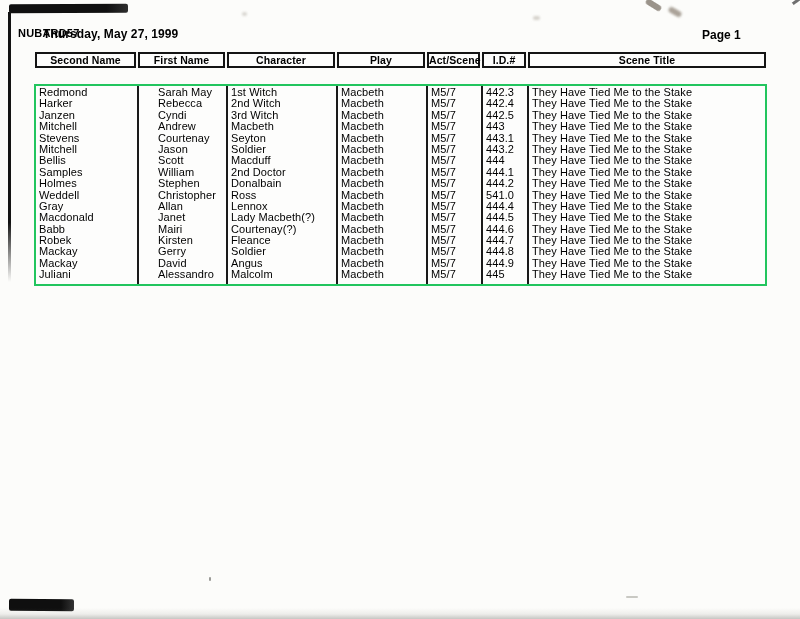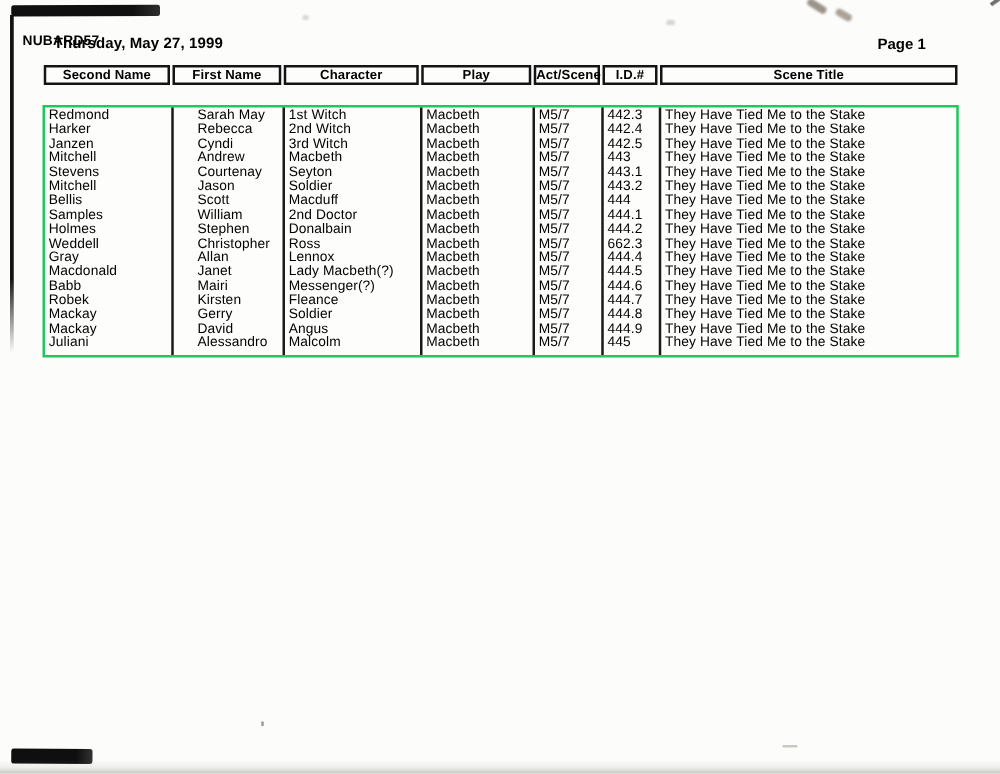--- a/index.html
+++ b/index.html
@@ -109,21 +109,21 @@
           <div class="cell">3rd Witch</div>
           <div class="cell">Macbeth</div>
           <div class="cell">Seyton</div>
           <div class="cell">Soldier</div>
           <div class="cell">Macduff</div>
           <div class="cell">2nd Doctor</div>
           <div class="cell">Donalbain</div>
           <div class="cell">Ross</div>
           <div class="cell">Lennox</div>
           <div class="cell">Lady Macbeth(?)</div>
-          <div class="cell">Messenger(?)</div>
+          <div class="cell">Courtenay(?)</div>
           <div class="cell">Fleance</div>
           <div class="cell">Soldier</div>
           <div class="cell">Angus</div>
           <div class="cell">Malcolm</div>
         </div>
         <div class="vline" style="left: 300px;"></div>
         <div class="bcol" style="left: 305px; width: 84px;">
           <div class="cell">Macbeth</div>
           <div class="cell">Macbeth</div>
           <div class="cell">Macbeth</div>
@@ -166,21 +166,21 @@
         <div class="bcol" style="left: 450px; width: 40px;">
           <div class="cell">442.3</div>
           <div class="cell">442.4</div>
           <div class="cell">442.5</div>
           <div class="cell">443</div>
           <div class="cell">443.1</div>
           <div class="cell">443.2</div>
           <div class="cell">444</div>
           <div class="cell">444.1</div>
           <div class="cell">444.2</div>
-          <div class="cell">662.3</div>
+          <div class="cell">541.0</div>
           <div class="cell">444.4</div>
           <div class="cell">444.5</div>
           <div class="cell">444.6</div>
           <div class="cell">444.7</div>
           <div class="cell">444.8</div>
           <div class="cell">444.9</div>
           <div class="cell">445</div>
         </div>
         <div class="vline" style="left: 491px;"></div>
         <div class="bcol" style="left: 496px; width: 234px;">

